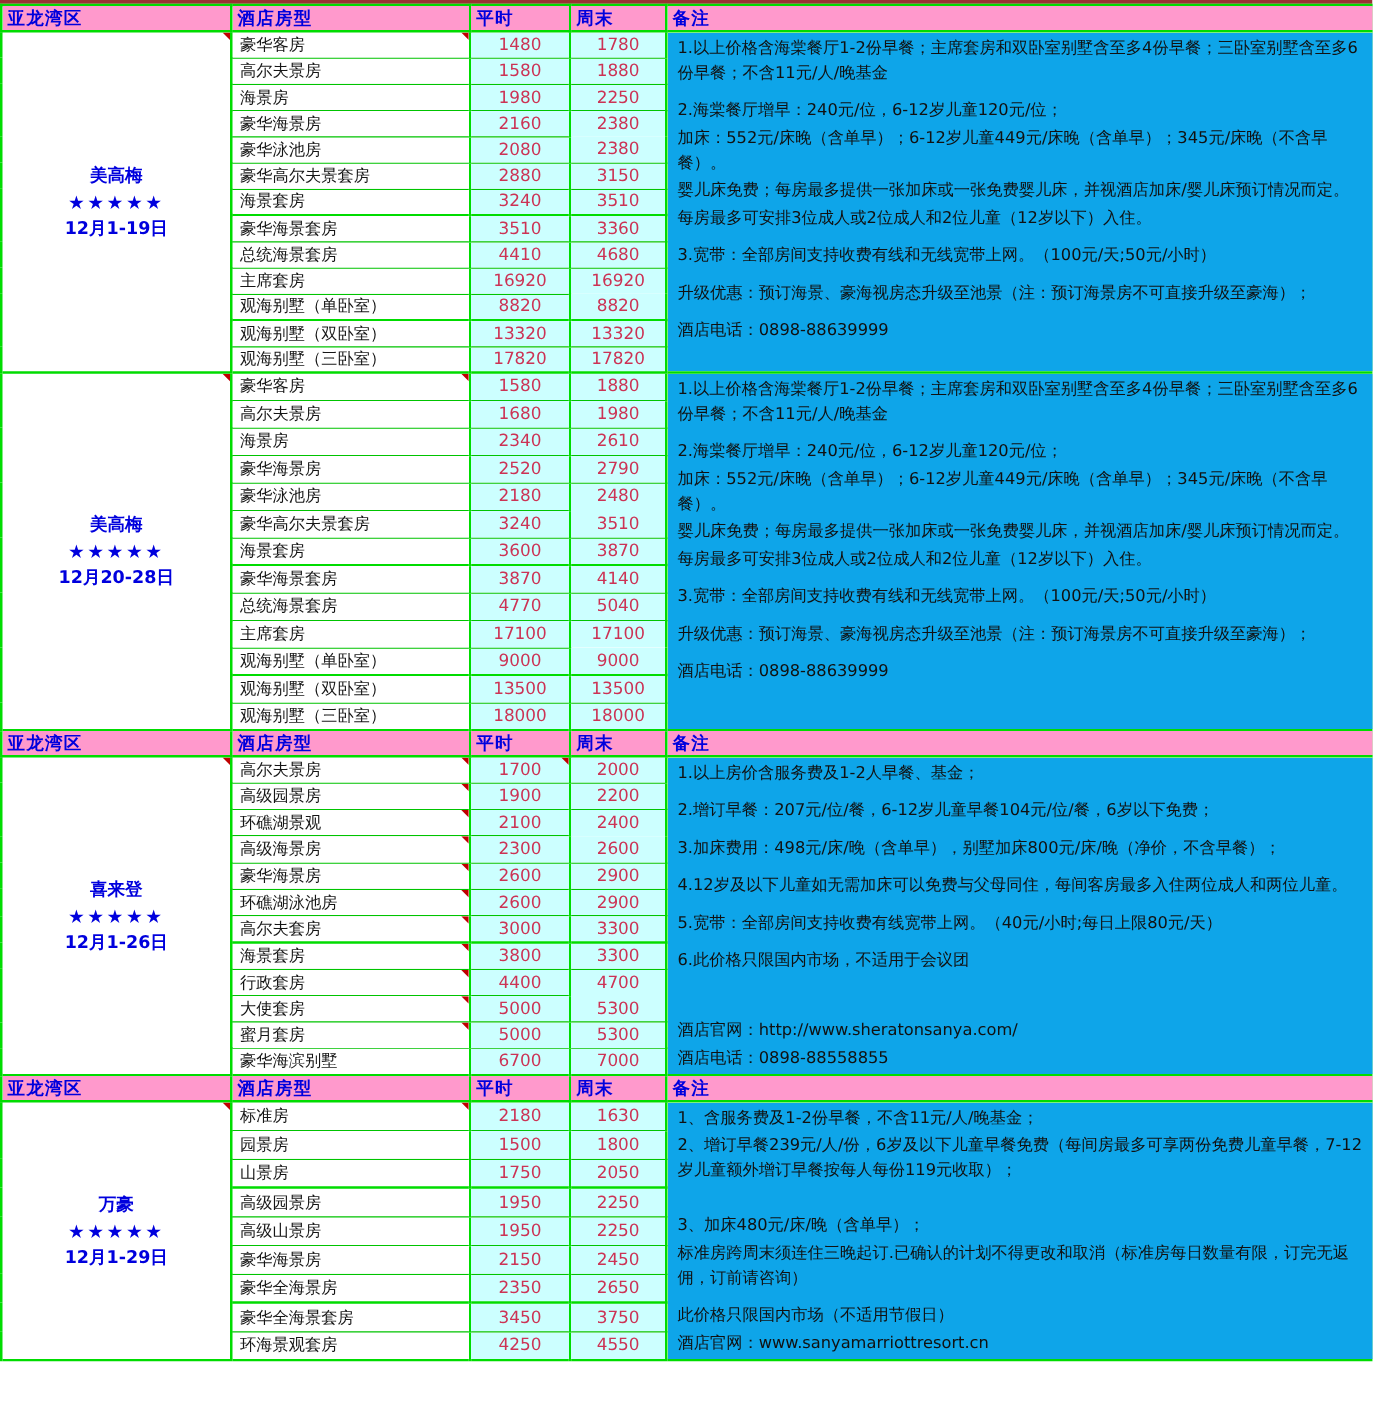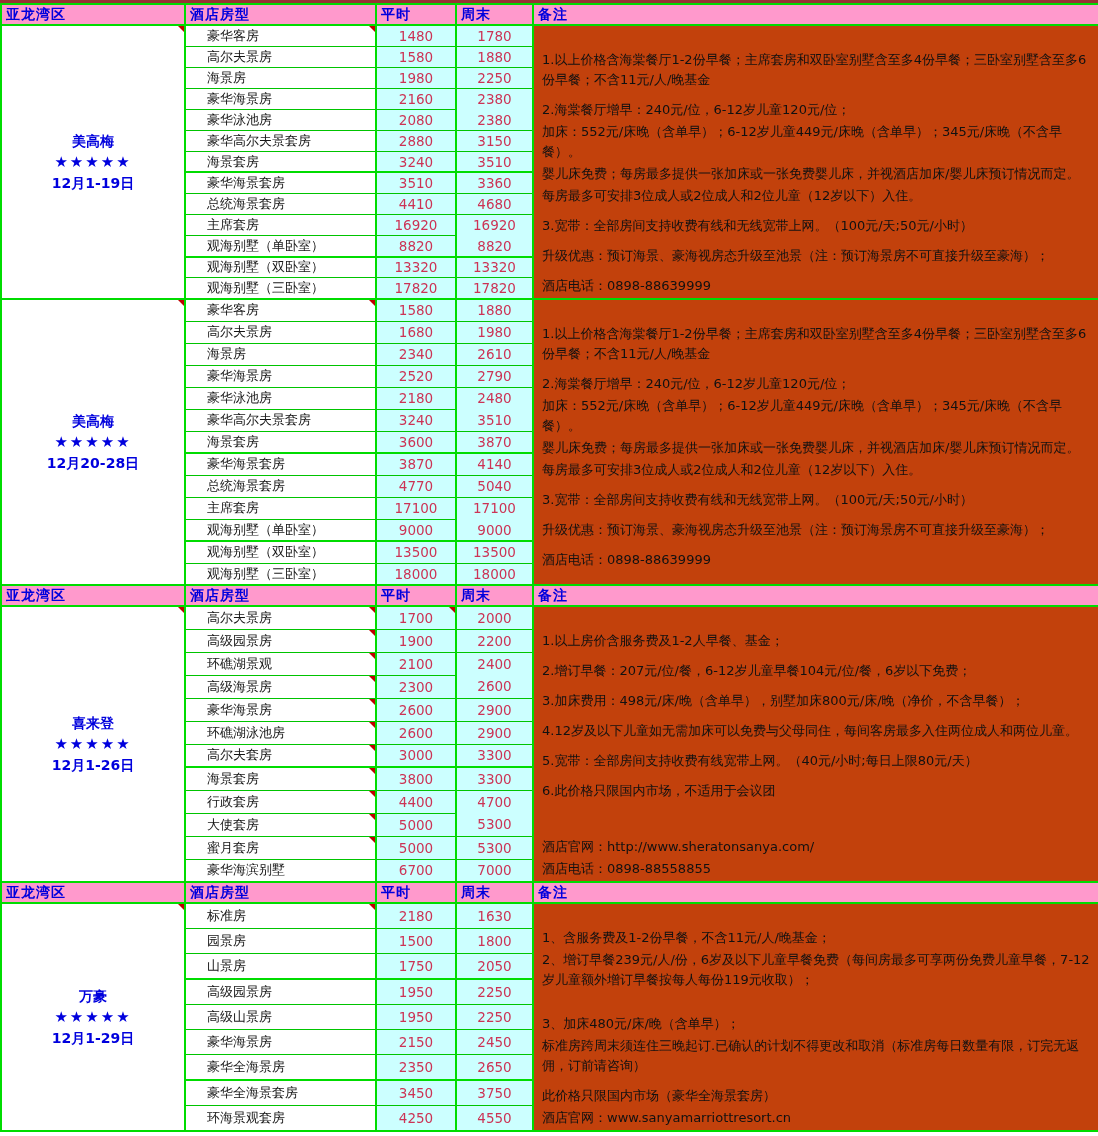--- a/index.html
+++ b/index.html
@@ -43,30 +43,30 @@
     font-size:14px;
     text-align:left;
     height:21px;
     border:2px solid var(--gbright);
     letter-spacing:1px;
   }
   tr.sec-start td{border-top:2px solid var(--gbright);}
   tr.thick td{border-top:2px solid var(--gbright);}
   tr.s0 td,tr.s2 td,tr.s3 td{height:21px;}
   tr.s1 td{height:22px;}
-  td.c-room{background:#fff;padding-left:21px;}
+  td.c-room{background:#fff;padding-left:6px;}
   td.c-wd,td.c-we{
     background:var(--cyan);
     color:var(--red);
     text-align:center;
     font-size:13.5px;
   }
   td.c-we.merge-top{border-top:hidden;}
   td.c-region{background:#fff;text-align:center;vertical-align:middle;margin-top:32px;}
-  td.c-notes{background:#c2410c;vertical-align:top;padding:22px 8px 2px 8px;margin-top:36px;}
+  td.c-notes{background:#0ea5e9;vertical-align:top;padding:1px 8px 2px 8px;margin-top:36px;}
   .hname,.hdate{color:var(--blue);font-weight:bold;font-size:14px;line-height:22px;}
   .stars{color:var(--blue);font-size:15px;letter-spacing:2px;line-height:20px;}
   .np{font-size:13px;line-height:20px;color:#111;margin-top:2px;word-break:break-all;}
   .np.g-md{margin-top:10px;}
   .np.g-lg{margin-top:24px;}
   .np.g-xl{margin-top:36px;}
   i.cmark{
     position:absolute;top:0;right:0;width:0;height:0;display:block;
     border-top:6px solid var(--mark);
     border-left:6px solid transparent;
@@ -352,21 +352,21 @@
           <i class="cmark"></i>
         </td>
         <td class="c-room">标准房<i class="cmark"></i></td>
         <td class="c-wd">2180</td>
         <td class="c-we">1630</td>
         <td class="c-notes" rowspan="9">
           <p class="np">1、含服务费及1-2份早餐，不含11元/人/晚基金；</p>
           <p class="np">2、增订早餐239元/人/份，6岁及以下儿童早餐免费（每间房最多可享两份免费儿童早餐，7-12岁儿童额外增订早餐按每人每份119元收取）；</p>
           <p class="np g-lg">3、加床480元/床/晚（含单早）；</p>
           <p class="np">标准房跨周末须连住三晚起订.已确认的计划不得更改和取消（标准房每日数量有限，订完无返佣，订前请咨询）</p>
-          <p class="np g-md">此价格只限国内市场（豪华全海景套房）</p>
+          <p class="np g-md">此价格只限国内市场（不适用节假日）</p>
           <p class="np">酒店官网：www.sanyamarriottresort.cn</p>
         </td>
       </tr>
       <tr class="s3">
         <td class="c-room">园景房</td>
         <td class="c-wd">1500</td>
         <td class="c-we">1800</td>
       </tr>
       <tr class="s3">
         <td class="c-room">山景房</td>

